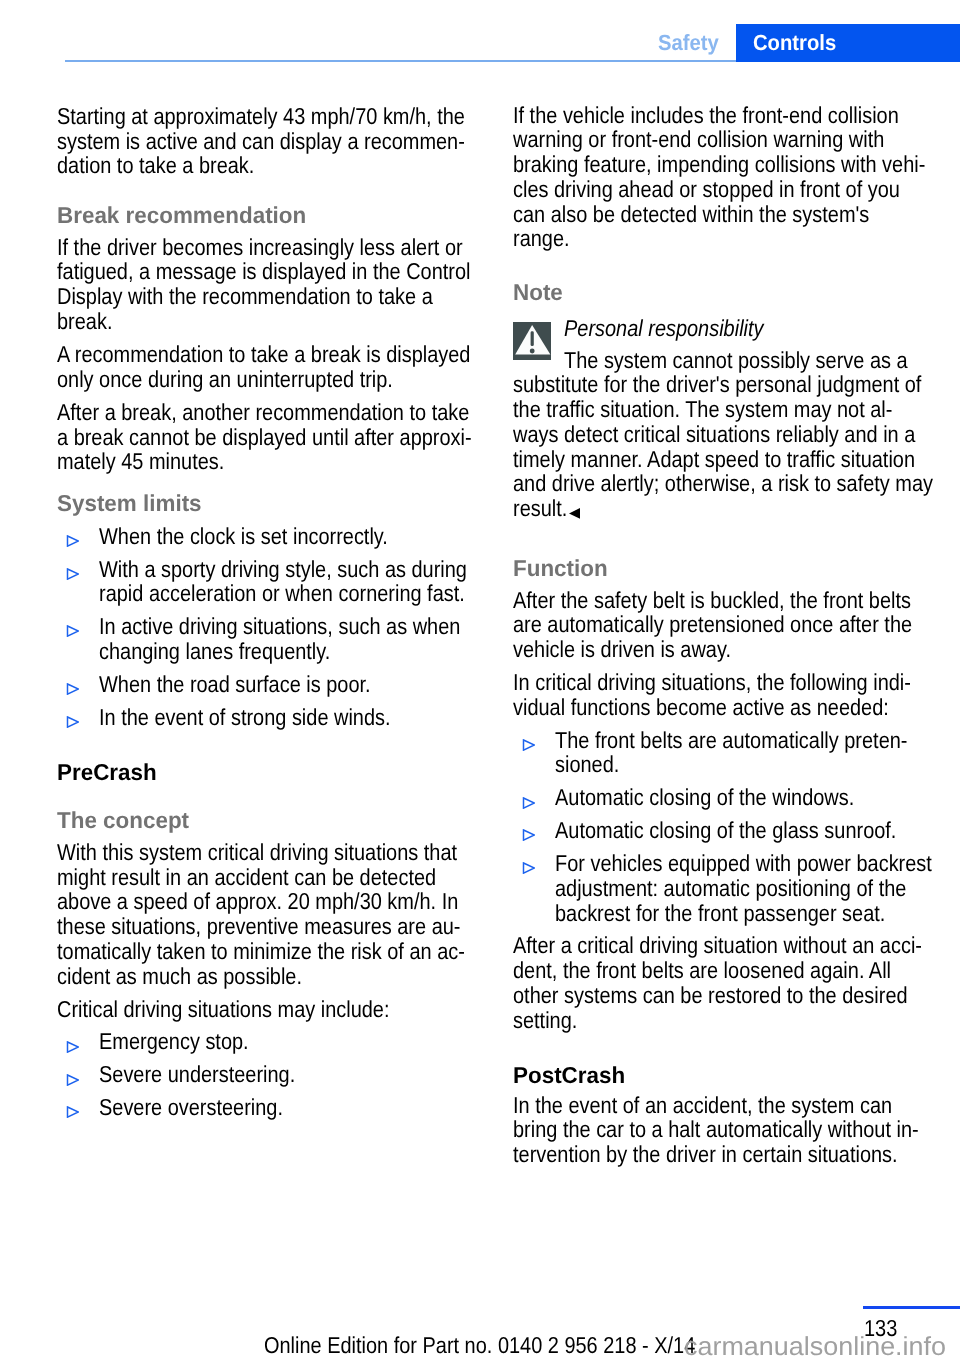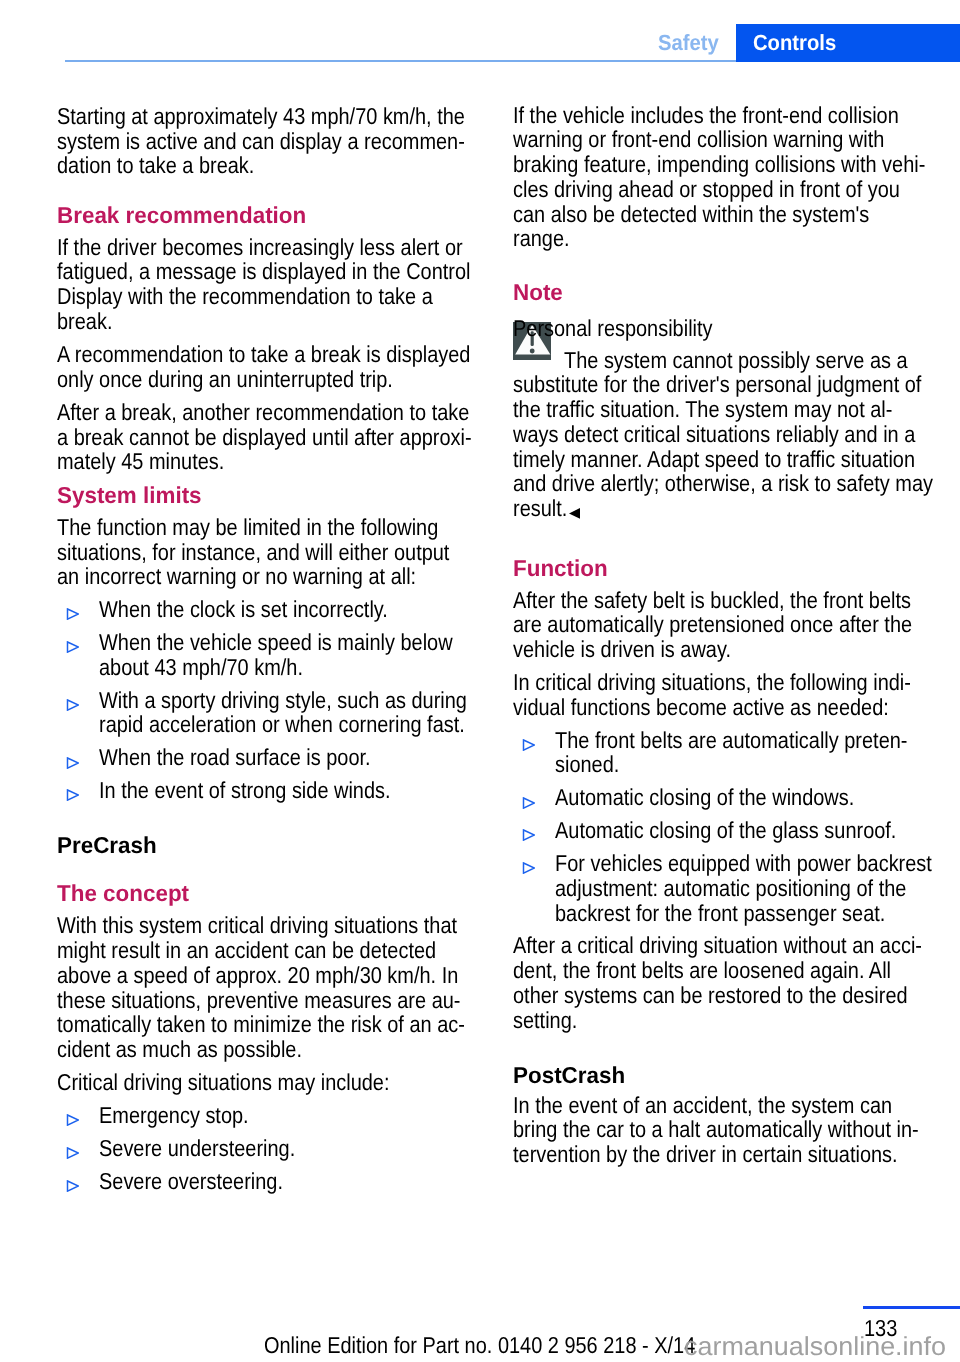--- a/index.html
+++ b/index.html
@@ -26,29 +26,29 @@
   .col{position:absolute;width:430px;display:flow-root;
       font-size:23px;line-height:24.75px;color:#000;}
   .col-left{left:57px;top:103.86px;}
   .col-right{left:513px;top:102.66px;}
 
   .tx{display:inline-block;transform:scale3d(0.867,1,1);transform-origin:0 50%;white-space:pre;}
   .h1sec .tx,.h2sec .tx{transform:scale3d(0.975,1,1);}
 
   .para{margin:0;white-space:pre;font-weight:normal;}
   .h1sec{font-weight:bold;color:#000000;margin:0;}
-  .h2sec{font-weight:bold;color:#be185d;margin:0;}
+  .h2sec{font-weight:bold;color:#737373;margin:0;}
 
   ul.blist{list-style:none;margin:0;padding:0;}
   ul.blist li{position:relative;padding-left:33.5px;margin:8px;white-space:pre;}
   .bull{position:absolute;left:0.5px;top:11.2px;width:13.3px;height:12px;}
 
   .note{margin:0;position:relative;}
   .note-icon{position:absolute;left:-0.4px;top:13.00px;width:38.2px;height:38.4px;}
-  .note-row{position:relative;height:38.54px;line-height:38.54px;}
+  .note-row{position:relative;padding-left:51px;height:38.54px;line-height:38.54px;font-style:italic;}
   .note-body{white-space:pre;}
   .note-ind{display:inline-block;width:50.5px;}
   .endmark{display:inline-block;width:11.0px;height:10.8px;margin-left:-6.5px;
       vertical-align:baseline;position:relative;top:3.0px;}
 
   
   .footer-rule{position:absolute;left:862.6px;top:1306.3px;width:97.4px;height:2.7px;background:#1348f0;}
   .page-no{position:absolute;left:864.0px;top:1316.3px;font-size:23px;line-height:24.75px;
       color:#000;display:inline-block;transform:scale3d(0.867,1,1);transform-origin:0 50%;}
   .oe{position:absolute;left:264.2px;top:1332.5px;font-size:23px;line-height:24.75px;color:#000;
@@ -68,32 +68,31 @@
       <span class="lbl">Controls</span>
     </div>
   </div>
 
   <div class="col col-left">
 <p class="para"><span class="tx">Starting at approximately 43 mph/70 km/h, the</span><br><span class="tx">system is active and can display a recommen-</span><br><span class="tx">dation to take a break.</span></p>
 <div class="h2sec" style="margin-top:24.66px"><span class="tx">Break recommendation</span></div>
 <p class="para" style="margin-top:7.13px"><span class="tx">If the driver becomes increasingly less alert or</span><br><span class="tx">fatigued, a message is displayed in the Control</span><br><span class="tx">Display with the recommendation to take a</span><br><span class="tx">break.</span></p>
 <p class="para" style="margin-top:8.32px"><span class="tx">A recommendation to take a break is displayed</span><br><span class="tx">only once during an uninterrupted trip.</span></p>
 <p class="para" style="margin-top:8.32px"><span class="tx">After a break, another recommendation to take</span><br><span class="tx">a break cannot be displayed until after approxi-</span><br><span class="tx">mately 45 minutes.</span></p>
-<div class="h2sec" style="margin-top:9px"><span class="tx">System limits</span></div>
-<p class="para" style="margin-top:7.13px"><span class="tx">The function may be limited in the following</span><br><span class="tx">situations, for instance, and will either output</span><br><span class="tx">an incorrect warning or no warning at all:</span></p>
+<div class="h2sec" style="margin-top:17px"><span class="tx">System limits</span></div>
 <ul class="blist" style="margin-top:6.81px">
 <li><svg class="bull" viewBox="0 0 13.3 12" xmlns="http://www.w3.org/2000/svg">
             <path d="M1.5 0.95 L12.4 6.05 L1.5 11.15 Z" fill="none" stroke="#1d63ee" stroke-width="1.5"></path>
           </svg><span class="tx">When the clock is set incorrectly.</span></li>
 <li style="margin-top:8.15px"><svg class="bull" viewBox="0 0 13.3 12" xmlns="http://www.w3.org/2000/svg">
             <path d="M1.5 0.95 L12.4 6.05 L1.5 11.15 Z" fill="none" stroke="#1d63ee" stroke-width="1.5"></path>
-          </svg><span class="tx">When the vehicle speed is mainly below</span><br><span class="tx">about 43 mph/70 km/h.</span></li>
+          </svg><span class="tx">With a sporty driving style, such as during</span><br><span class="tx">rapid acceleration or when cornering fast.</span></li>
 <li style="margin-top:8.15px"><svg class="bull" viewBox="0 0 13.3 12" xmlns="http://www.w3.org/2000/svg">
             <path d="M1.5 0.95 L12.4 6.05 L1.5 11.15 Z" fill="none" stroke="#1d63ee" stroke-width="1.5"></path>
-          </svg><span class="tx">With a sporty driving style, such as during</span><br><span class="tx">rapid acceleration or when cornering fast.</span></li>
+          </svg><span class="tx">In active driving situations, such as when</span><br><span class="tx">changing lanes frequently.</span></li>
 <li style="margin-top:8.15px"><svg class="bull" viewBox="0 0 13.3 12" xmlns="http://www.w3.org/2000/svg">
             <path d="M1.5 0.95 L12.4 6.05 L1.5 11.15 Z" fill="none" stroke="#1d63ee" stroke-width="1.5"></path>
           </svg><span class="tx">When the road surface is poor.</span></li>
 <li style="margin-top:8.15px"><svg class="bull" viewBox="0 0 13.3 12" xmlns="http://www.w3.org/2000/svg">
             <path d="M1.5 0.95 L12.4 6.05 L1.5 11.15 Z" fill="none" stroke="#1d63ee" stroke-width="1.5"></path>
           </svg><span class="tx">In the event of strong side winds.</span></li>
 </ul>
 <div class="h1sec" style="margin-top:30.11px"><span class="tx">PreCrash</span></div>
 <div class="h2sec" style="margin-top:23.61px"><span class="tx">The concept</span></div>
 <p class="para" style="margin-top:7.13px"><span class="tx">With this system critical driving situations that</span><br><span class="tx">might result in an accident can be detected</span><br><span class="tx">above a speed of approx. 20 mph/30 km/h. In</span><br><span class="tx">these situations, preventive measures are au-</span><br><span class="tx">tomatically taken to minimize the risk of an ac-</span><br><span class="tx">cident as much as possible.</span></p>

